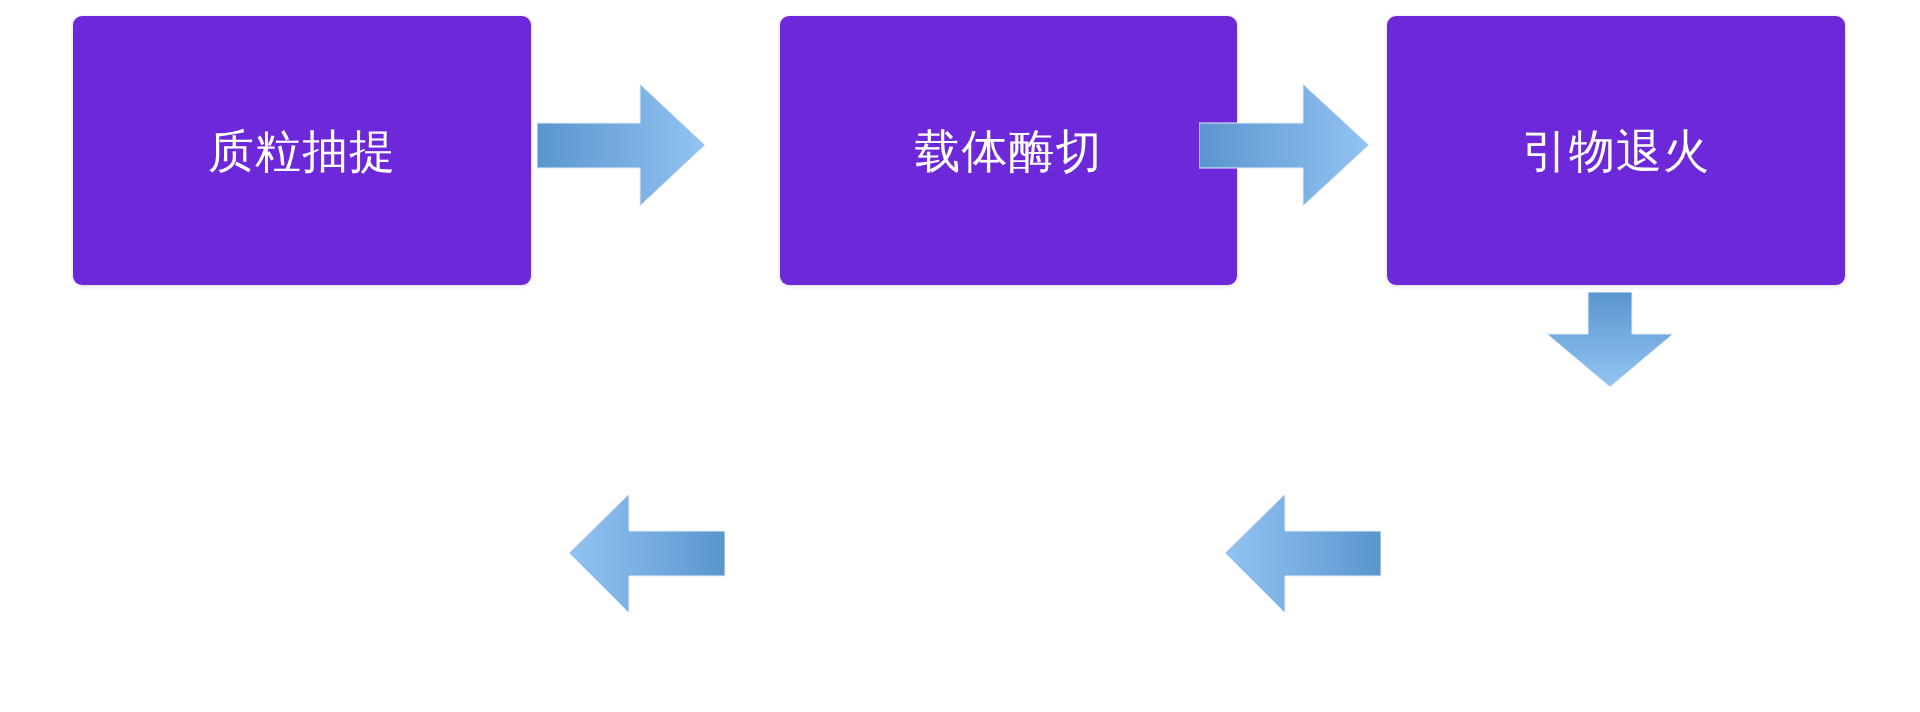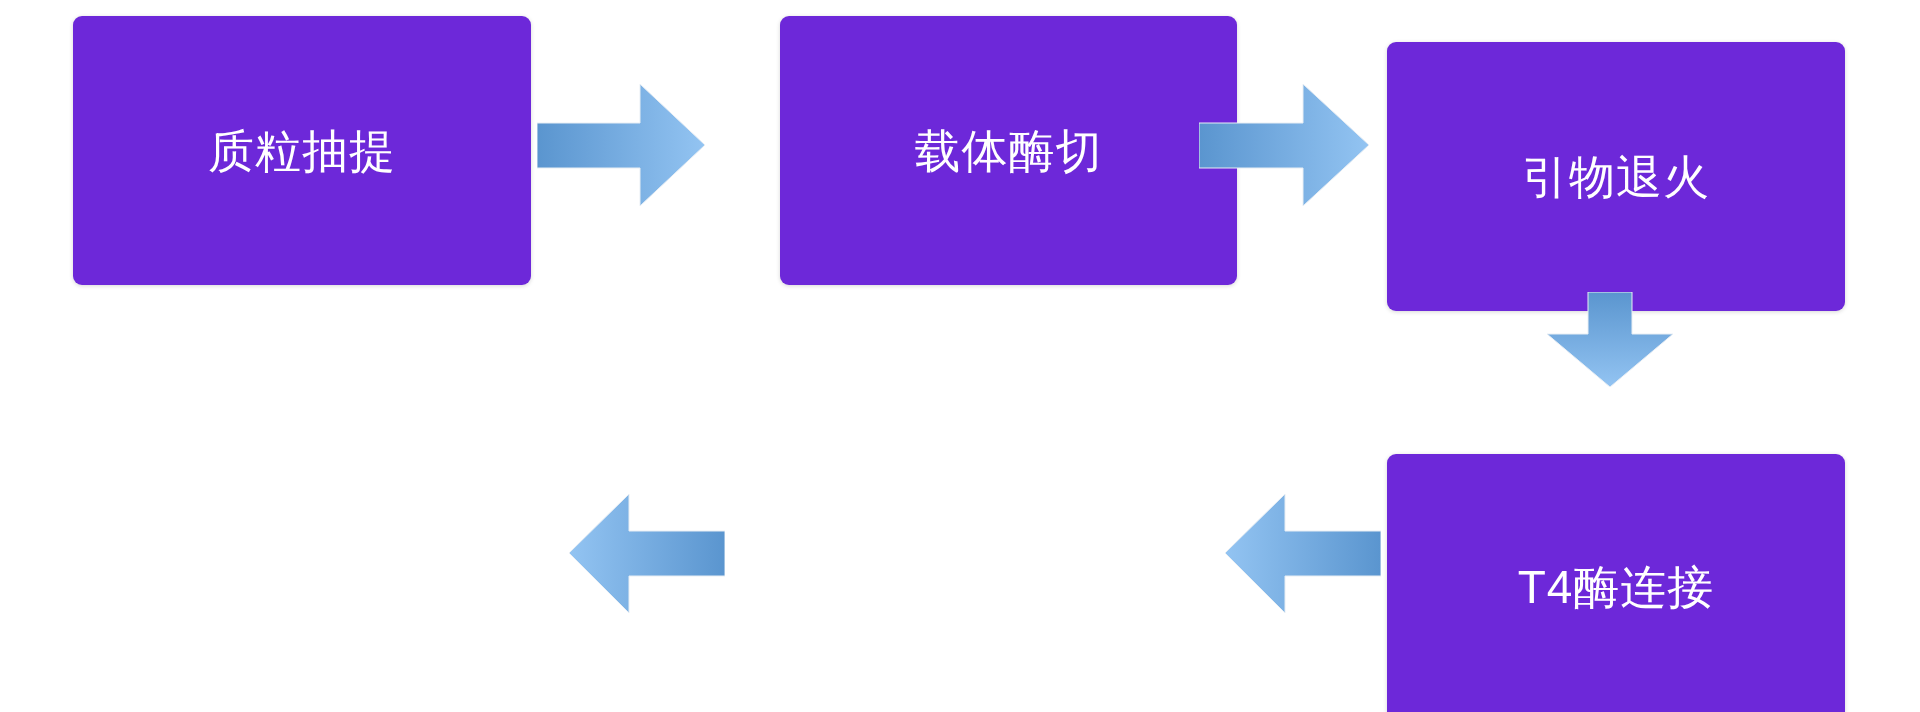--- a/index.html
+++ b/index.html
@@ -40,21 +40,21 @@
     font-weight: 400;
   }
 
   
   .r1 { top: 16px;  height: 269px; }
   
   .r2 { top: 428px; height: 266px; }
 
   .c1 { left: 73px;   width: 458px; }
   .c2 { left: 735px;  width: 457px; margin-left: 45px; }
-  .c3 { left: 1387px; width: 458px; margin-top: 26px; }
+  .c3 { left: 1387px; width: 458px; }
 
   
   .connector {
     position: absolute;
   }
   .connector svg { display: block; }
 </style>
 </head>
 <body>
 
@@ -65,23 +65,20 @@
   </div>
 
   <div class="node r1 c2">
     <span class="node-label">载体酶切</span>
   </div>
 
   <div class="node r1 c3">
     <span class="node-label">引物退火</span>
   </div>
 
-  <div class="node r2 c3">
-    <span class="node-label">T4酶连接</span>
-  </div>
 
 
 
   <div class="connector" style="left:537px; top:84px; width:168px; height:122px;">
     <svg width="168" height="122" viewBox="0 0 168 122" xmlns="http://www.w3.org/2000/svg">
       <defs>
         <linearGradient id="gradRight1" x1="0" y1="0" x2="1" y2="0">
           <stop offset="0%" stop-color="#5a95cf"></stop>
           <stop offset="100%" stop-color="#93c4f2"></stop>
         </linearGradient>

